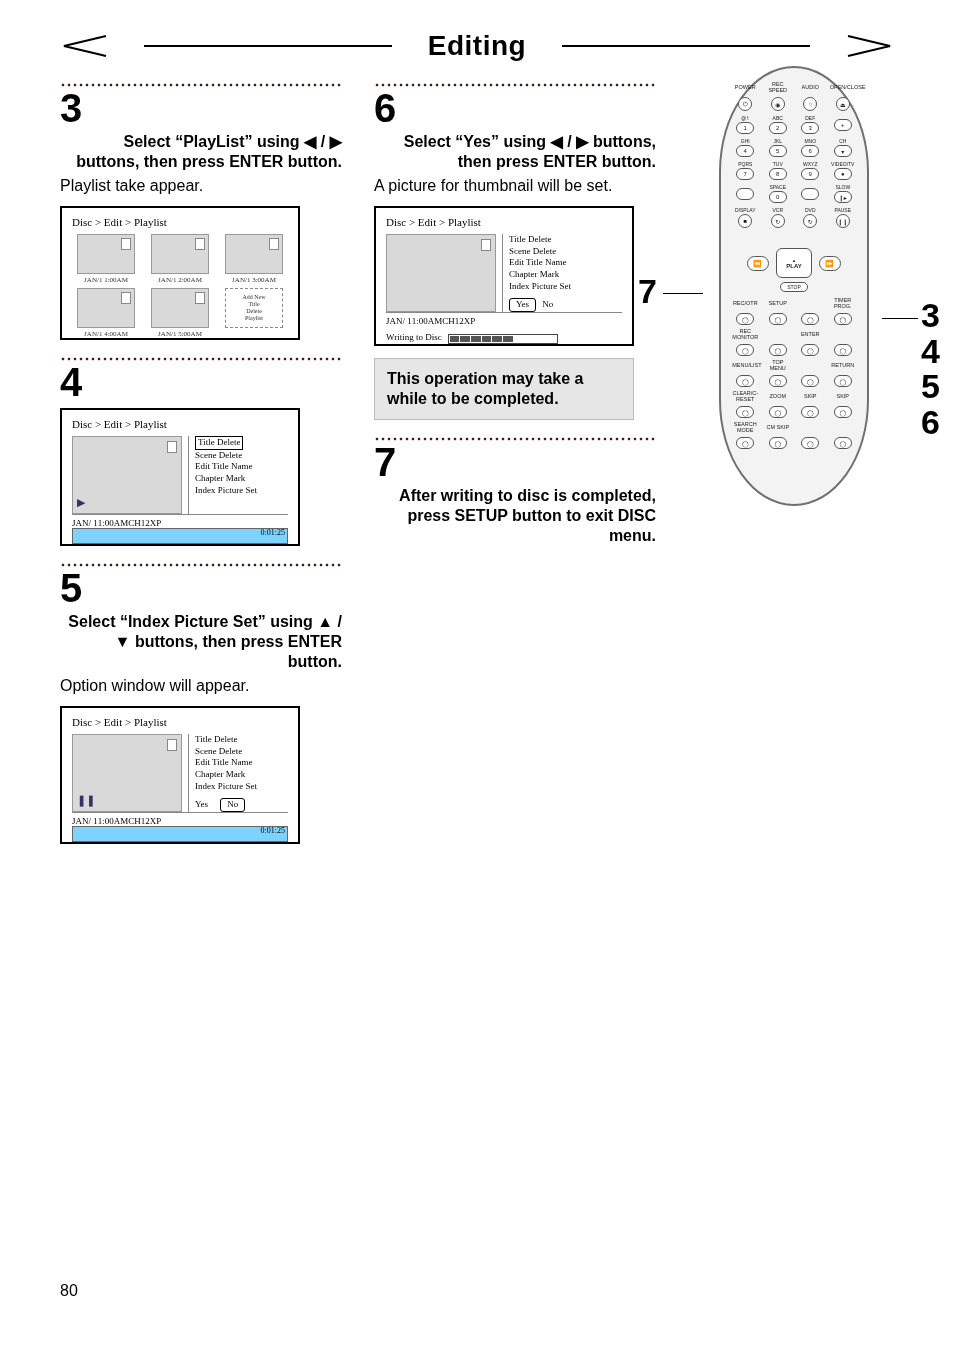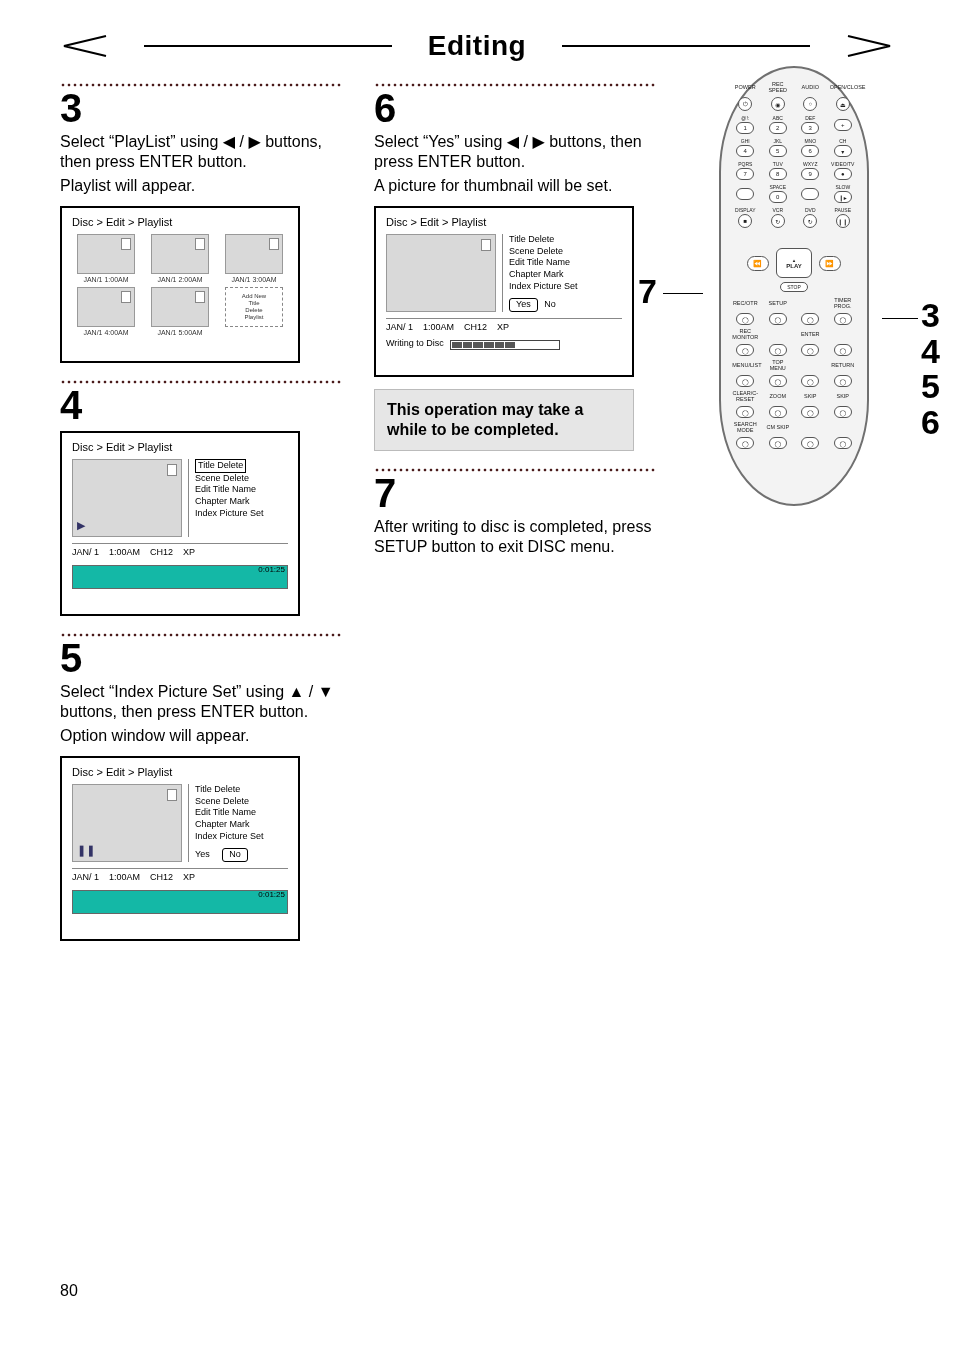--- a/index.html
+++ b/index.html
@@ -62,42 +62,44 @@
   }
 
   .step-num {
     font-size: 40px;
     font-weight: bold;
     line-height: 1;
     margin: 0 0 4px 0;
   }
   .step-head {
     font-size: 16px;
-    font-weight: normal;
+    font-weight: bold;
     line-height: 1.25;
     margin-bottom: 4px;
+    text-align: right;
   }
   .step-desc {
     font-size: 16px;
     line-height: 1.25;
     margin-bottom: 10px;
   }
 
   
   .osd {
     border: 2px solid #000;
     background:#fff;
     font-size: 10px;
     color:#000;
     width: 240px;
     margin-top: 6px;
     margin-bottom: 8px;
   }
   .osd-inner {
-    padding: 8px 10px 25px 10px;
+    padding: 8px 10px 0 10px;
+    font-family: Liberation Serif, serif;
   }
   .osd .breadcrumb {
     font-size: 11px;
     margin-bottom: 6px;
   }
   .osd .thumbs {
     display:grid;
     grid-template-columns: repeat(3, 1fr);
     gap: 4px 6px;
   }
@@ -147,28 +149,28 @@
     font-size:9px;
     line-height:1.3;
   }
   .osd2 .menu .item { white-space:nowrap; }
   .osd2 .menu .item.sel { border:1px solid #000; padding:0 2px; display:inline-block; }
   .osd2 .yn { margin-top:6px; font-size:9px; }
   .osd2 .yn span { border:1px solid #000; border-radius:3px; padding:0 6px; margin-right:4px; display:inline-block; }
   .osd2 .yn span.plain { border:none; padding:0 6px 0 0; }
   .osd2 .statusline {
     border-top:1px solid #888;
-    margin-top:6px; padding-top:3px;
+    padding-top:3px;
     font-size:9px;
-    display:flex; gap:10px;
+    display:flex; 
   }
   .osd2 .progressbar {
-    margin-top:8px;
-    height:24px; border:1px solid #666;
-    background:#14b8a6;
+    margin-top:0;
+    height:16px; border:1px solid #666;
+    background:#7dd3fc;
     position:relative;
   }
   .osd2 .progressbar .timeright {
     position:absolute; right:2px; top:-1px; font-size:8px;
   }
   .osd2 .segbar {
     margin-top:4px;
     height:10px; border:1px solid #444;
     display:flex; gap:1px; padding:1px;
     width:110px;
@@ -279,21 +281,21 @@
   </div>
 </div>
 
 <div class="content">
 
   <div class="col-left">
 
     <div class="dots"></div>
     <div class="step-num">3</div>
     <div class="step-head">Select “PlayList” using ◀ / ▶ buttons, then press ENTER button.</div>
-    <div class="step-desc">Playlist will appear.</div>
+    <div class="step-desc">Playlist take appear.</div>
     <div class="osd">
       <div class="osd-inner">
         <div class="breadcrumb">Disc &gt; Edit &gt; Playlist</div>
         <div class="thumbs">
           <div class="thumb-cell">
               <div class="thumb">
                 <div class="pageicon"></div>
               </div>
               <div class="thumb-label">JAN/1  1:00AM</div>
             </div>

